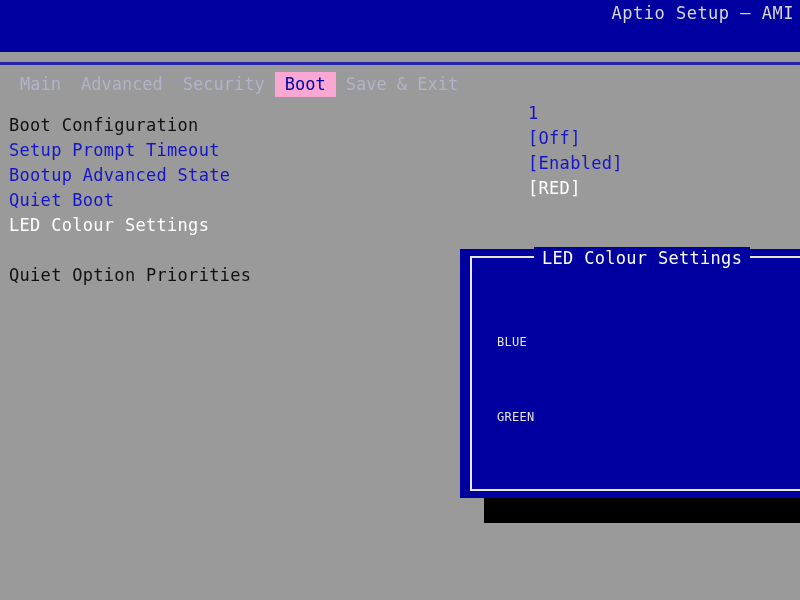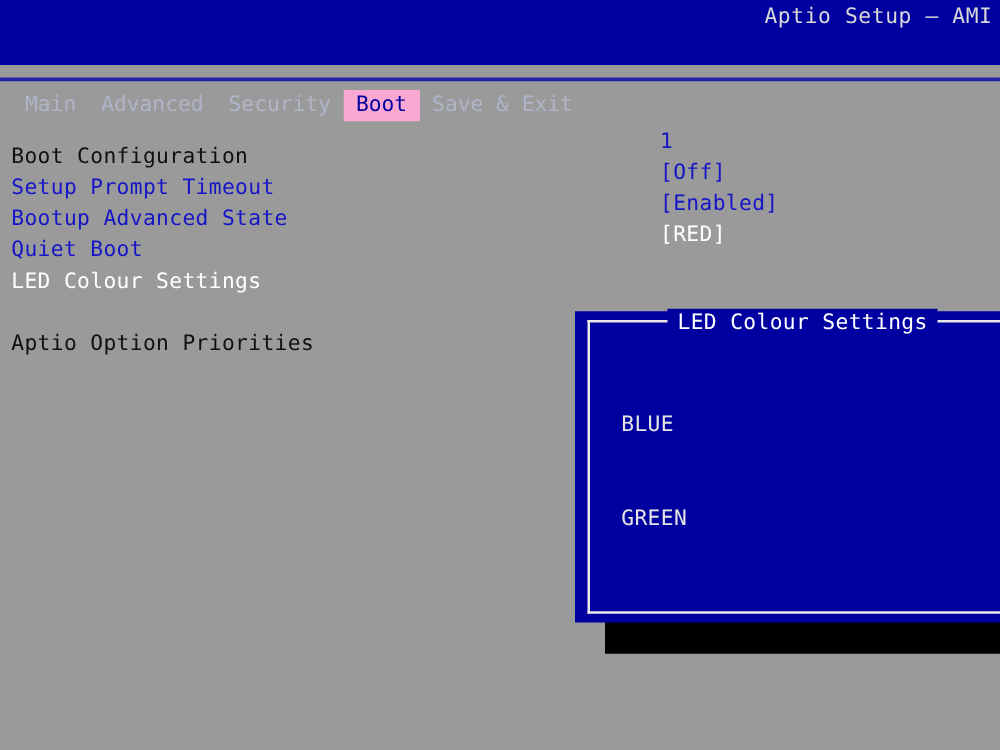--- a/index.html
+++ b/index.html
@@ -159,21 +159,21 @@
   .dialog-list {
     position: absolute;
     left: 22px;
     top: 20px;
     white-space: pre;
   }
   .dlg-item {
     height: 25px;
     line-height: 25px;
     color: #e4e4e4;
-    font-size: 17px;
+    font-size: 12px;
     letter-spacing: 0.3px;
     white-space: pre;
     display: inline-block;
     padding: 0 3px;
   }
   .dlg-row { height: 25px; }
   .dlg-item.selected {
     background: #000000;
     color: #e4e4e4;
   }
@@ -219,21 +219,21 @@
     </div>
 
     <div class="opt-row">
       <span class="opt-label c-active">LED Colour Settings</span>
       <span class="opt-value c-active">[RED]</span>
     </div>
 
     <div class="opt-row blank"></div>
 
     <div class="opt-row">
-      <span class="opt-label c-head">Aptio Option Priorities</span>
+      <span class="opt-label c-head">Quiet Option Priorities</span>
       <span class="opt-value c-head"></span>
     </div>
 
 
   </div>
 
   <div class="dialog-shadow"></div>
 
   <div class="dialog">
     <div class="dialog-inner-border">

